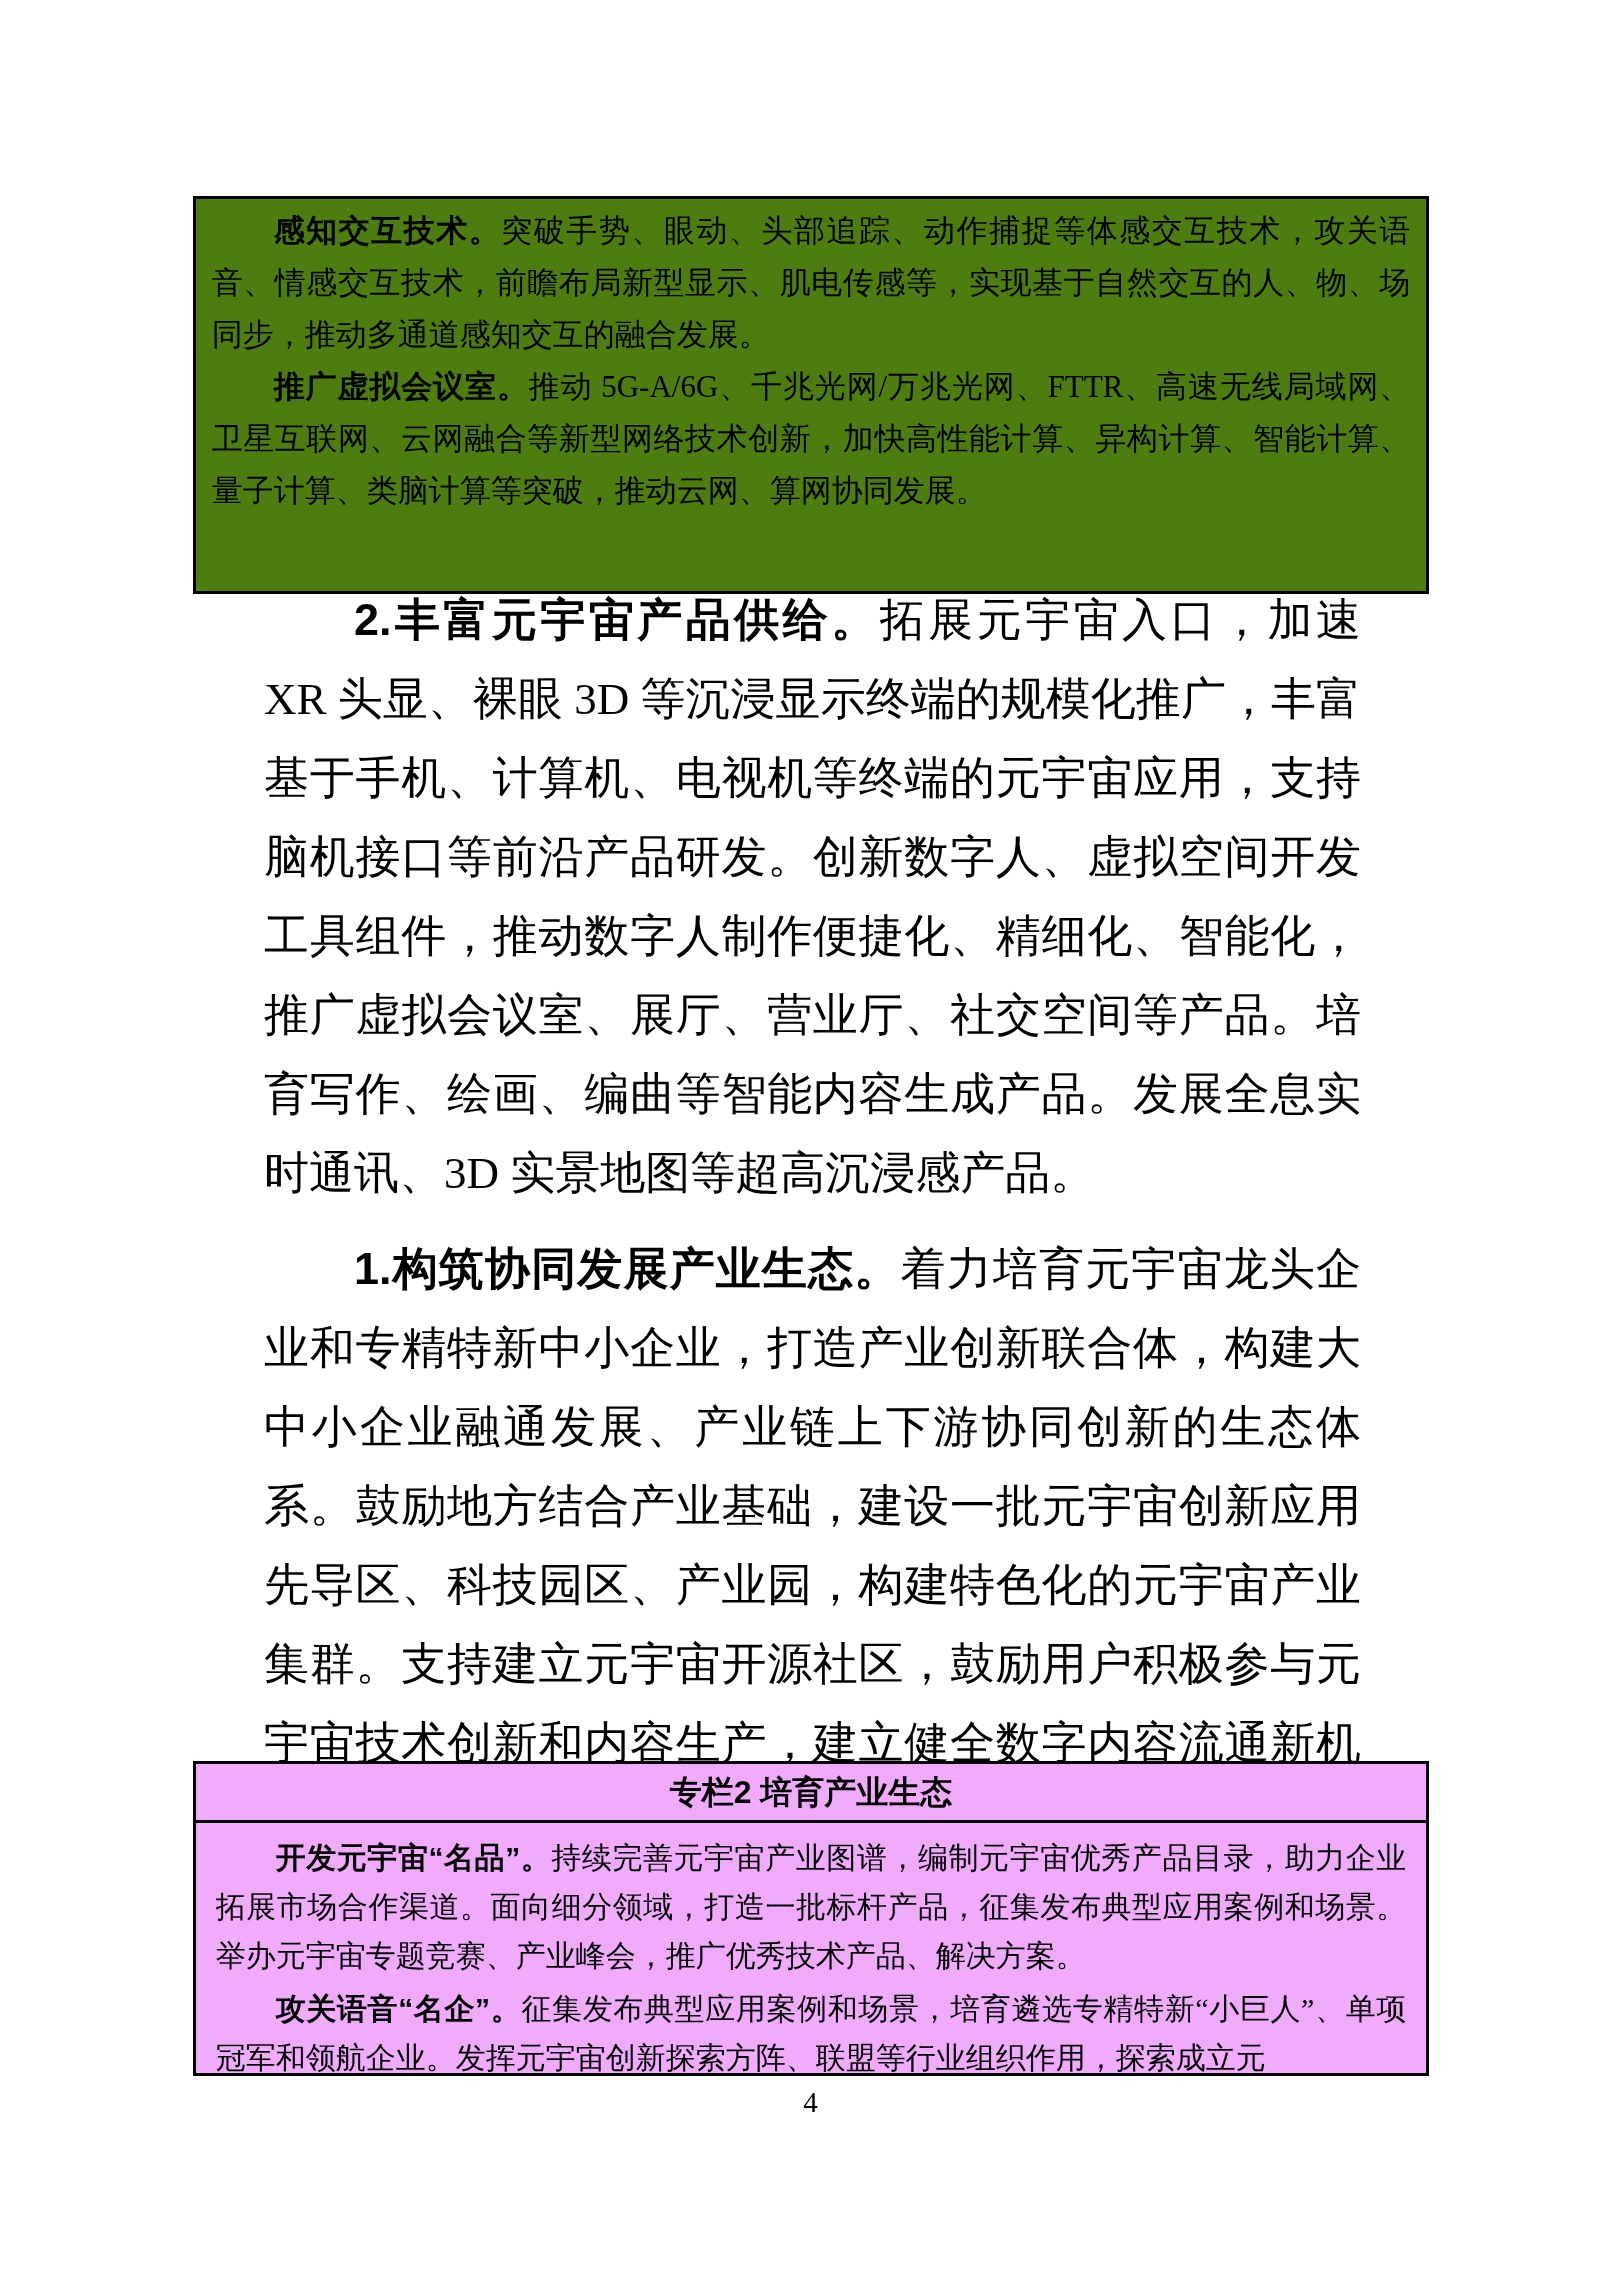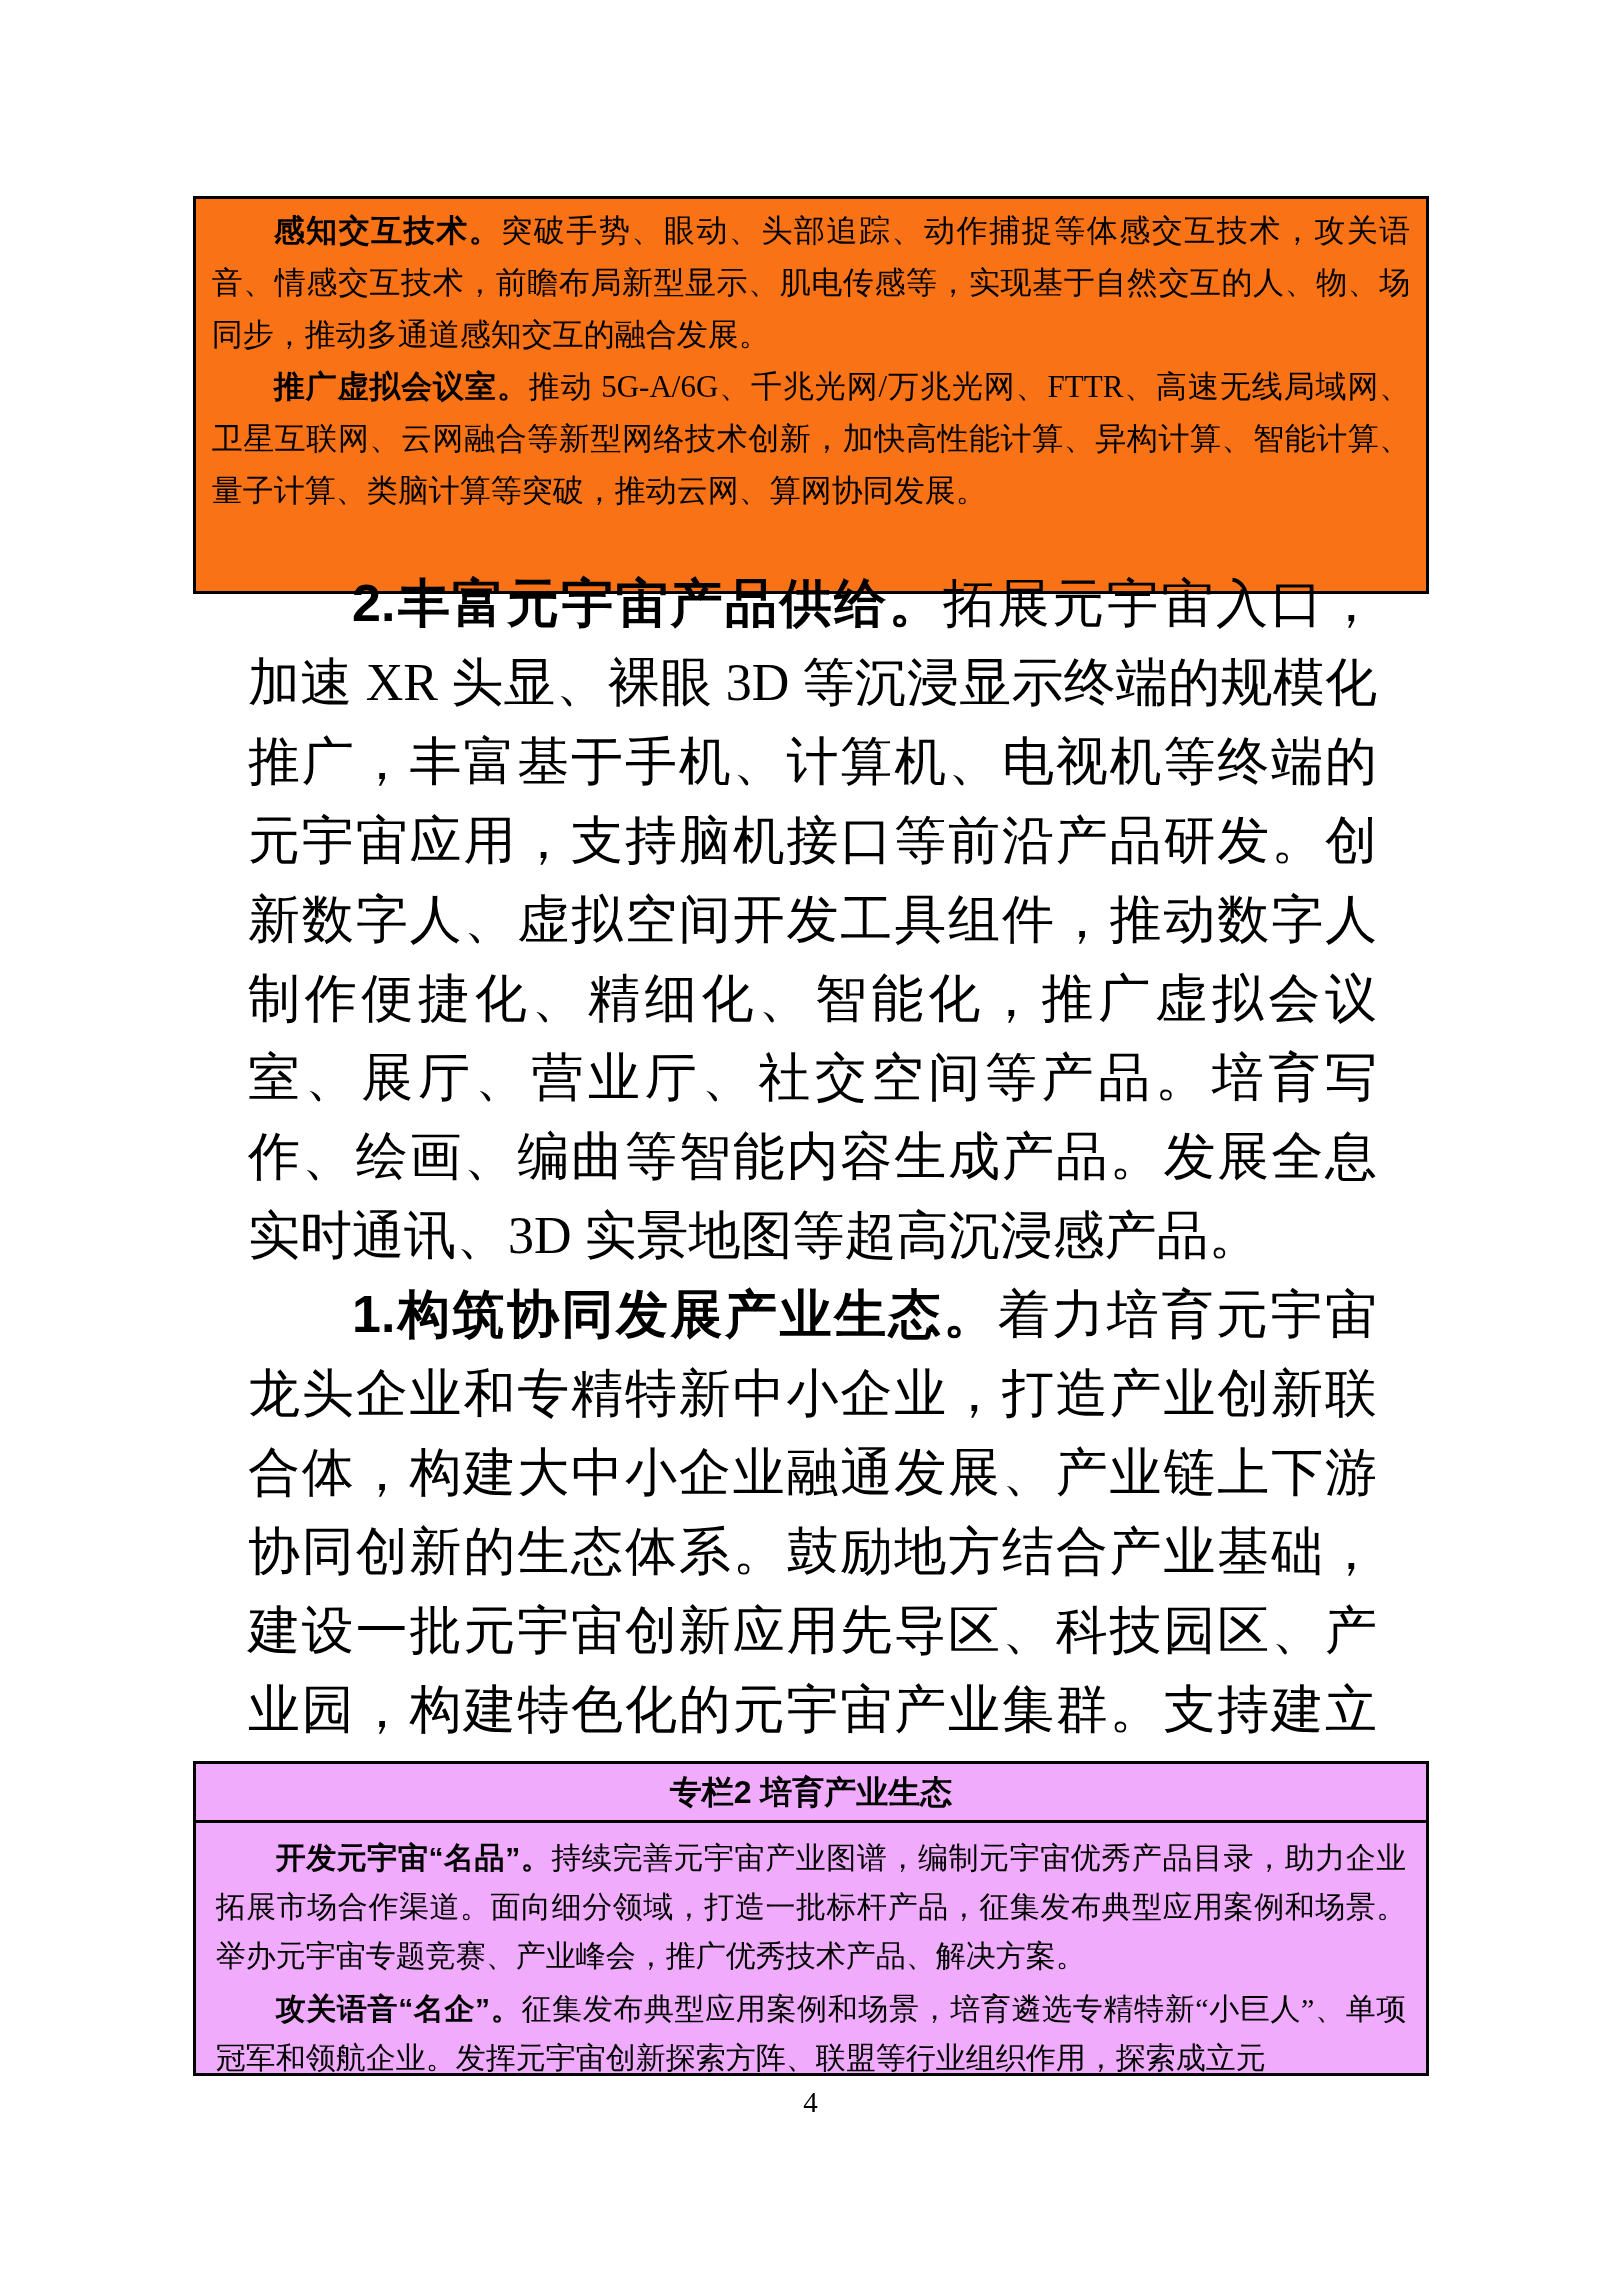--- a/index.html
+++ b/index.html
@@ -11,37 +11,37 @@
     font-family:"Liberation Serif","DejaVu Serif",serif;
     color:#000;
     overflow:hidden;
   }
   
   .tech-box{
     position:absolute;left:193px;top:196px;width:1236px;height:398px;
     box-sizing:border-box;
     border:3.9px solid #000;
     padding:5.9px 15.7px 5.9px 15.7px;
-    background:#f97316;
+    background:#4d7c0f;
   }
   .tech-box p{
     margin:0;
     font-size:31px;
     line-height:52px;
     text-align:justify;
     text-indent:2em;
   }
   .tech-box b{font-family:"Liberation Sans","DejaVu Sans",sans-serif;}
   
   .body-text{
     position:absolute;left:248px;top:564px;width:1129px;
   }
   .body-text p{
-    margin:0;
-    font-size:52px;
+    margin:16px;
+    font-size:45px;
     line-height:79px;
     text-align:justify;
     text-indent:2em;
   }
   .body-text b{font-family:"Liberation Sans","DejaVu Sans",sans-serif;}
   
   .column-box{
     position:absolute;left:193px;top:1761px;width:1236px;height:315px;
     box-sizing:border-box;
     border:3.9px solid #000;

